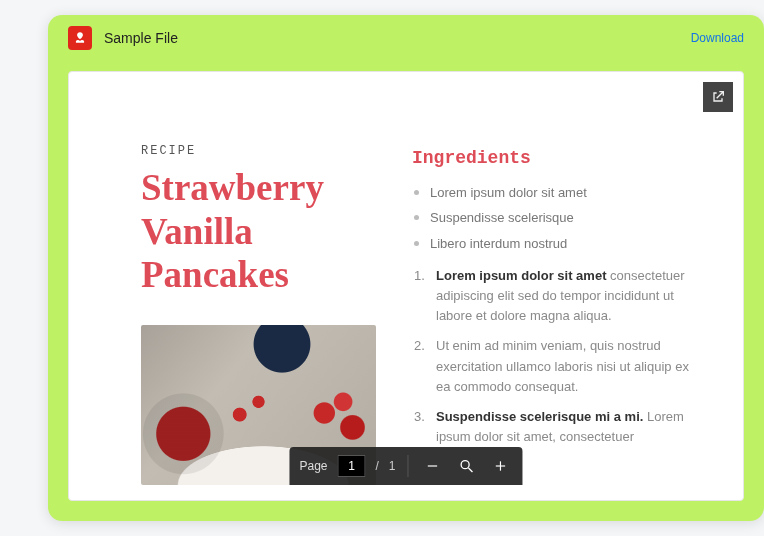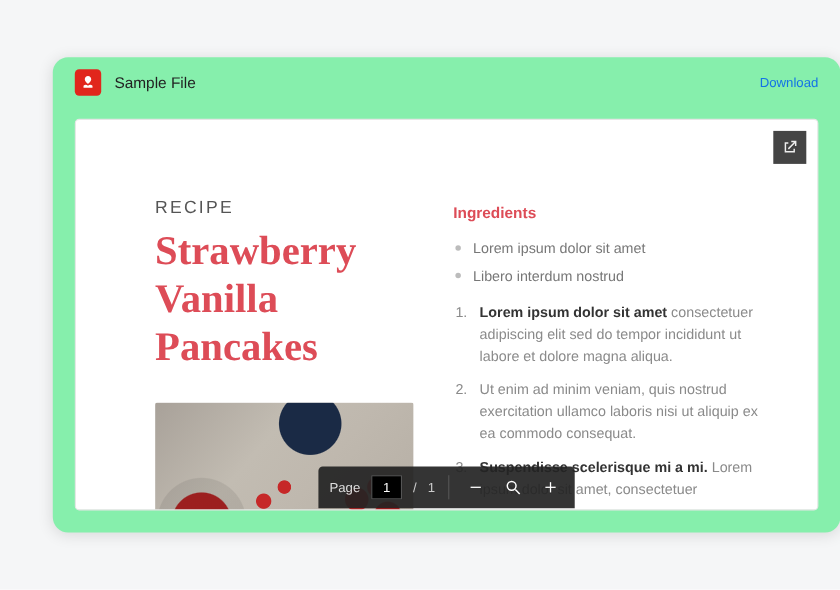--- a/index.html
+++ b/index.html
@@ -7,22 +7,22 @@
   body {
     width: 764px;
     height: 536px;
     background: #f5f6f7;
     display: flex;
     align-items: center;
     justify-content: center;
   }
   .panel {
     width: 720px;
-    height: 432px;
-    background: #86efac;
+    height: 506px;
+    background: #bef264;
     border-radius: 14px;
     box-shadow: 0 2px 14px rgba(0,0,0,0.12);
     position: relative;
     overflow: hidden;
     margin-left: 48px;
   }
   .topbar {
     height: 46px;
     display: flex;
     align-items: center;
@@ -77,24 +77,25 @@
     left: 0; right: 0; top: 0; bottom: 0;
     padding: 72px 50px 40px 72px;
     display: flex;
     gap: 36px;
   }
   .col-left {
     width: 235px;
     flex-shrink: 0;
   }
   .eyebrow {
-    font-size: 16px;
+    font-size: 12px;
     letter-spacing: 2px;
     color: #555;
     margin-bottom: 8px;
+    font-family: Liberation Mono, monospace;
   }
   .recipe-title {
     font-family: Georgia, "Times New Roman", serif;
     font-weight: 700;
     font-size: 37px;
     line-height: 1.18;
     color: #dd4c57;
     margin-bottom: 28px;
   }
   .photo {
@@ -114,23 +115,23 @@
       radial-gradient(circle at 42% 56%, #c62828 0 4%, transparent 4.5%),
       radial-gradient(ellipse 60% 40% at 52% 100%, #f4f0ec 0 60%, transparent 61%),
       linear-gradient(130deg, #a8a199 0%, #c2bcb2 35%, #bfb8ae 55%, #b3aca2 100%);
   }
   .col-right {
     flex: 1;
     padding-top: 4px;
     font-size: 13px;
   }
   .section-heading {
-    font-family: Liberation Sans, sans-serif;
+    font-family: Liberation Mono, monospace;
     font-weight: 700;
-    font-size: 14px;
+    font-size: 18px;
     color: #dd4c57;
     margin-bottom: 12px;
   }
   .section-heading.prep { margin-top: 20px; }
   ul.ingredients {
     list-style: none;
     margin-bottom: 10px;
   }
   ul.ingredients li {
     position: relative;
@@ -168,21 +169,21 @@
     left: 2px;
     top: 0;
     color: #8a8a8a;
   }
   ol.prep li .lead {
     color: #333;
     font-weight: 600;
   }
   .pager {
     position: absolute;
-    bottom: 1px;
+    bottom: 15px;
     left: 50%;
     transform: translateX(-50%);
     height: 38px;
     background: rgba(35,35,35,0.92);
     border-radius: 4px 4px 0 0;
     display: flex;
     align-items: center;
     color: #eee;
     font-size: 12px;
     padding: 0 10px;
@@ -243,20 +244,21 @@
     <div class="doc">
       <div class="col-left">
         <div class="eyebrow">RECIPE</div>
         <div class="recipe-title">Strawberry Vanilla Pancakes</div>
         <div class="photo"></div>
       </div>
       <div class="col-right">
         <div class="section-heading">Ingredients</div>
         <ul class="ingredients">
           <li>Lorem ipsum dolor sit amet</li>
+          <li>Suspendisse scelerisque</li>
           <li>Libero interdum nostrud</li>
         </ul>
         <ol class="prep">
           <li><span class="lead">Lorem ipsum dolor sit amet</span><span> consectetuer adipiscing elit sed do tempor incididunt ut labore et dolore magna aliqua.</span></li>
           <li><span class="lead"></span><span>Ut enim ad minim veniam, quis nostrud exercitation ullamco laboris nisi ut aliquip ex ea commodo consequat.</span></li>
           <li><span class="lead">Suspendisse scelerisque mi a mi.</span><span> Lorem ipsum dolor sit amet, consectetuer</span></li>
         </ol>
       </div>
     </div>
 

